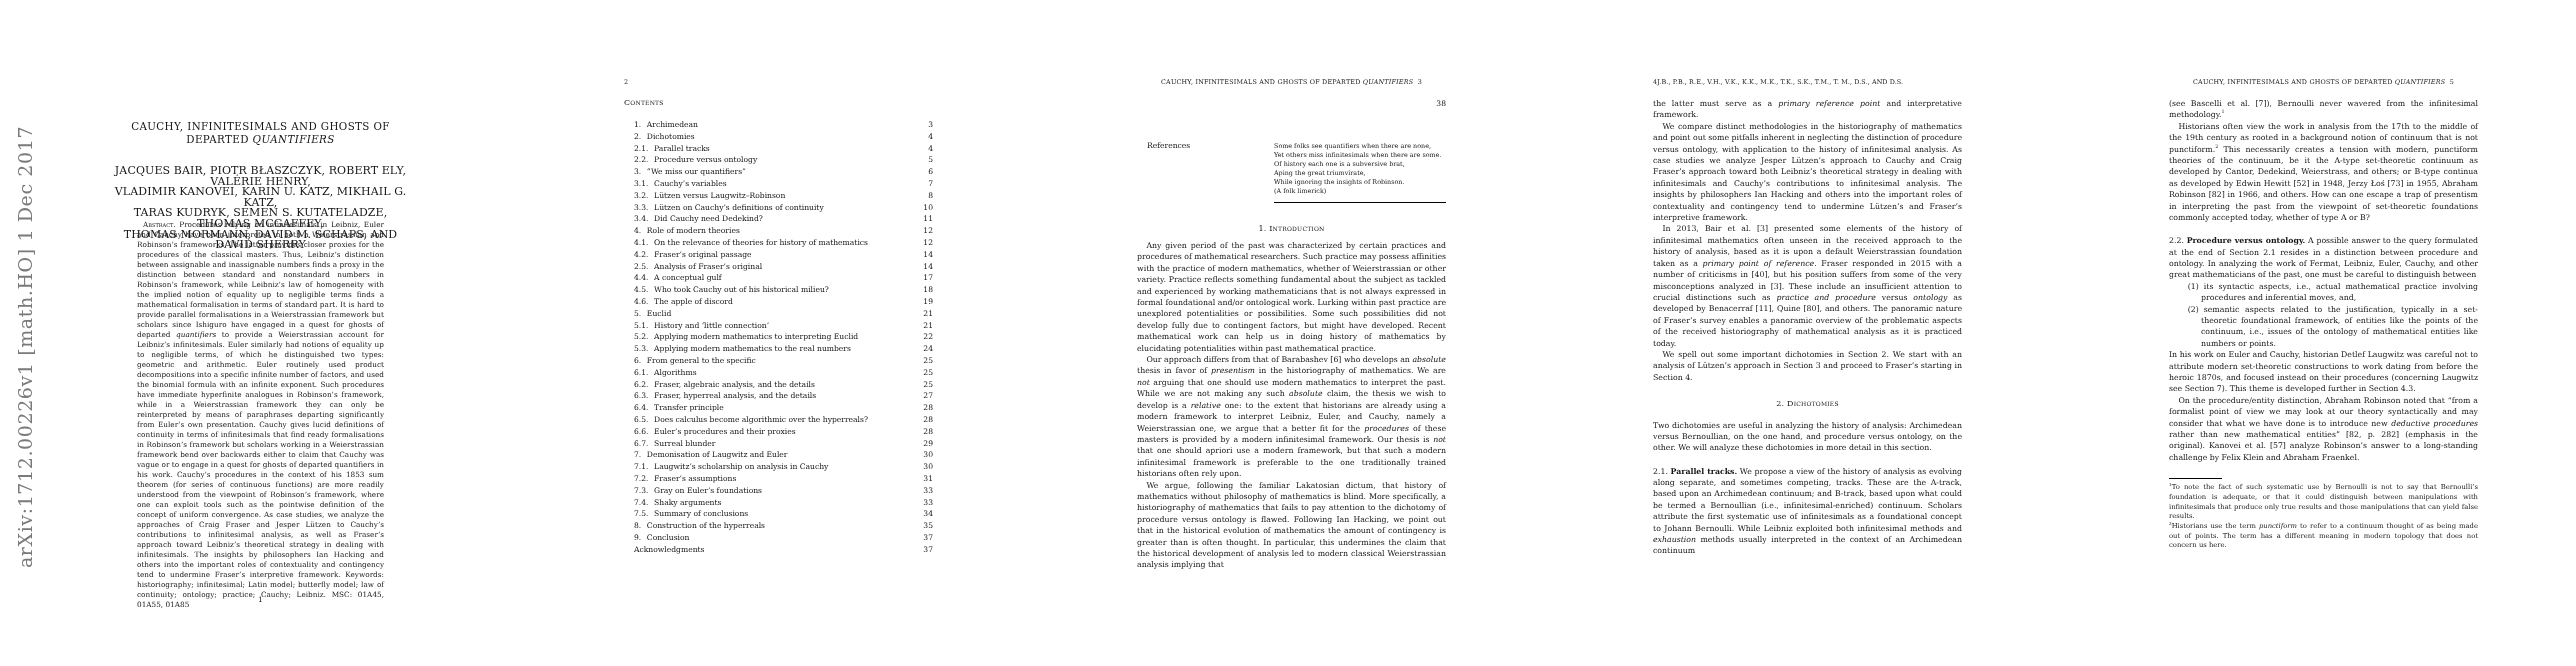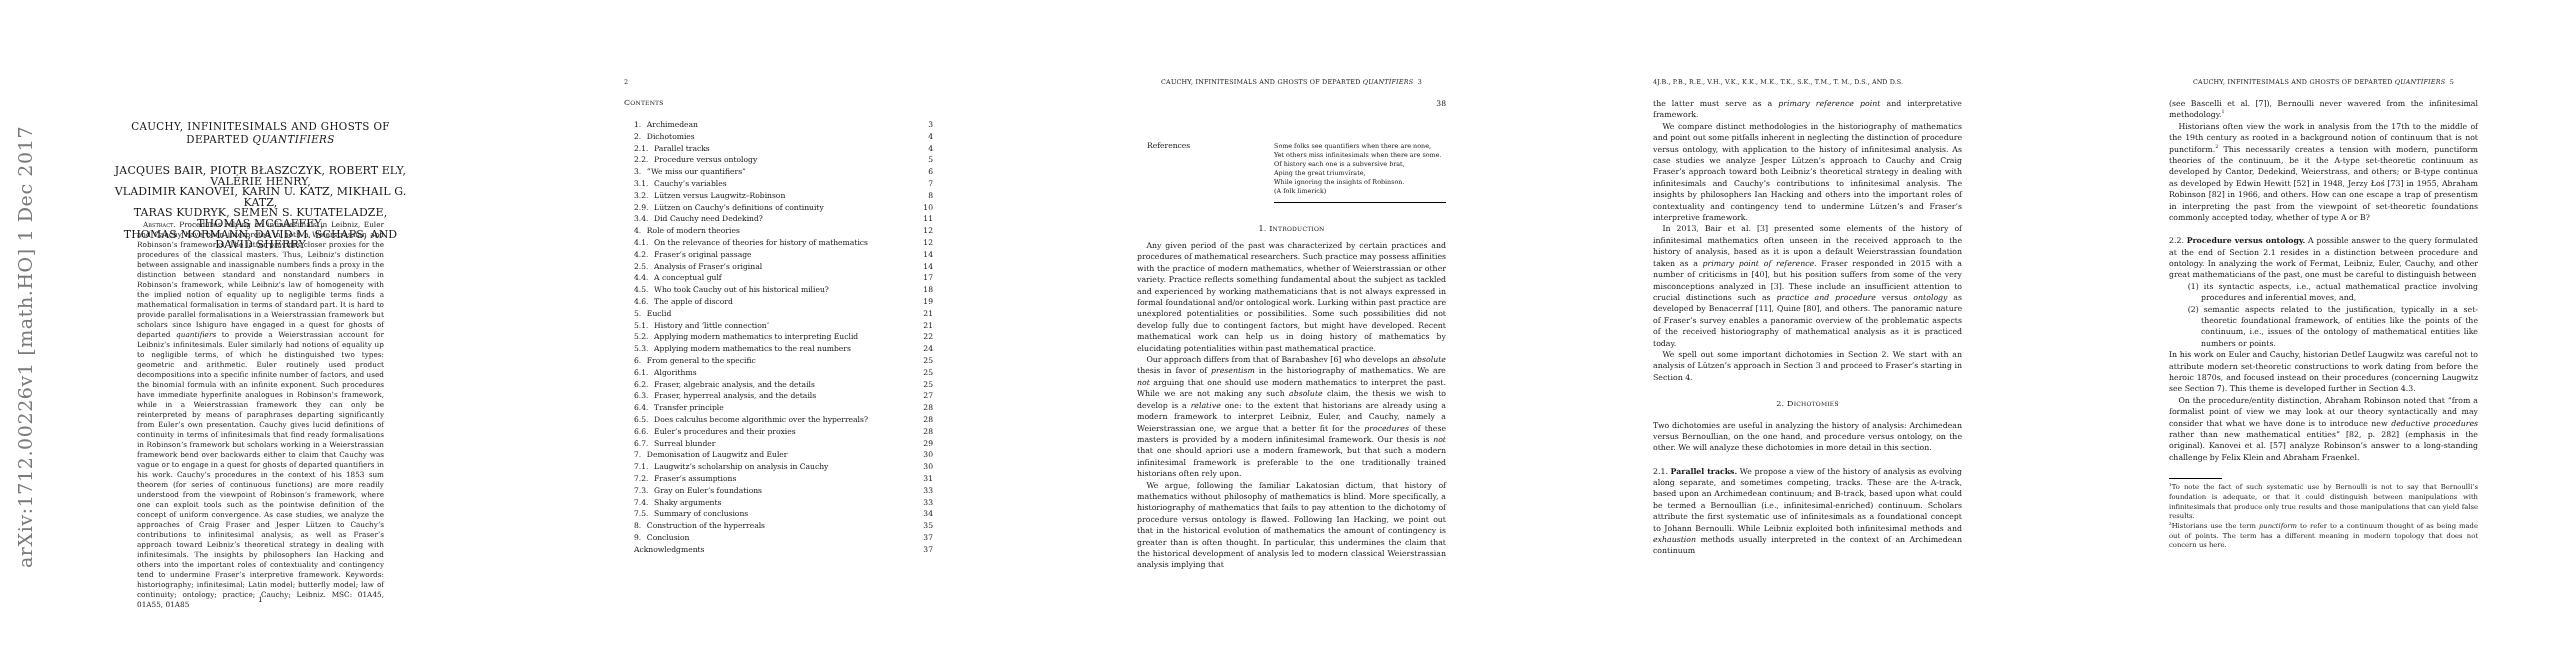--- a/index.html
+++ b/index.html
@@ -148,21 +148,21 @@
         <span class="toc-page">7</span>
       </div>
 
       <div class="toc-row toc-sub">
         <span class="toc-num">3.2.</span>
         <span class="toc-title">Lützen versus Laugwitz–Robinson</span>
         <span class="toc-page">8</span>
       </div>
 
       <div class="toc-row toc-sub">
-        <span class="toc-num">2.9.</span>
+        <span class="toc-num">3.3.</span>
         <span class="toc-title">Lützen on Cauchy’s definitions of continuity</span>
         <span class="toc-page">10</span>
       </div>
 
       <div class="toc-row toc-sub">
         <span class="toc-num">3.4.</span>
         <span class="toc-title">Did Cauchy need Dedekind?</span>
         <span class="toc-page">11</span>
       </div>
 

